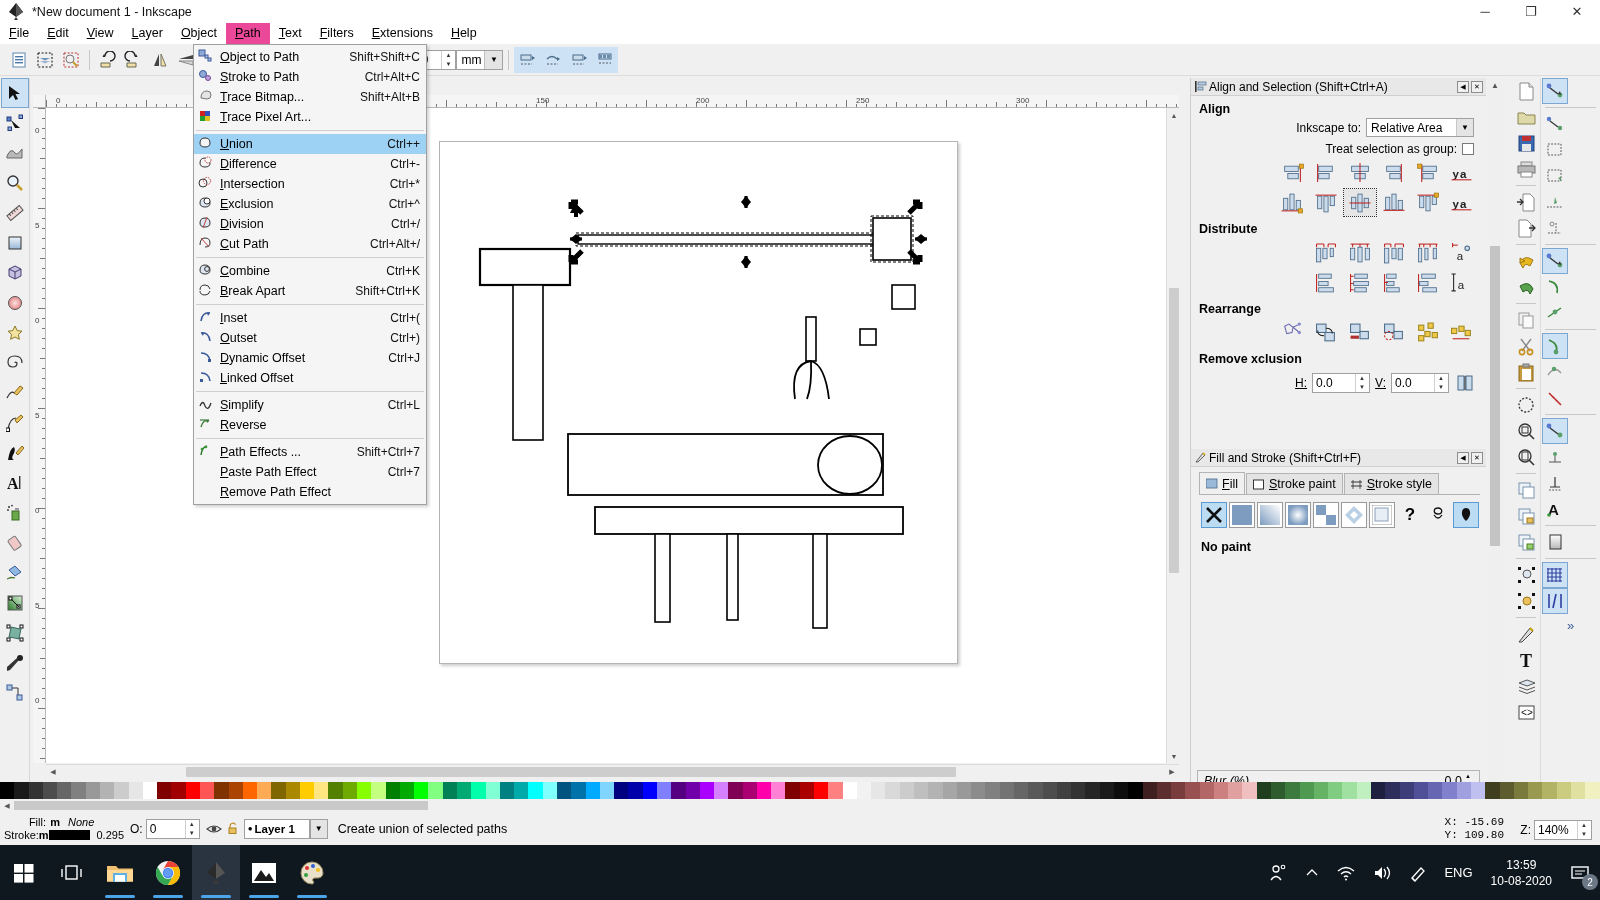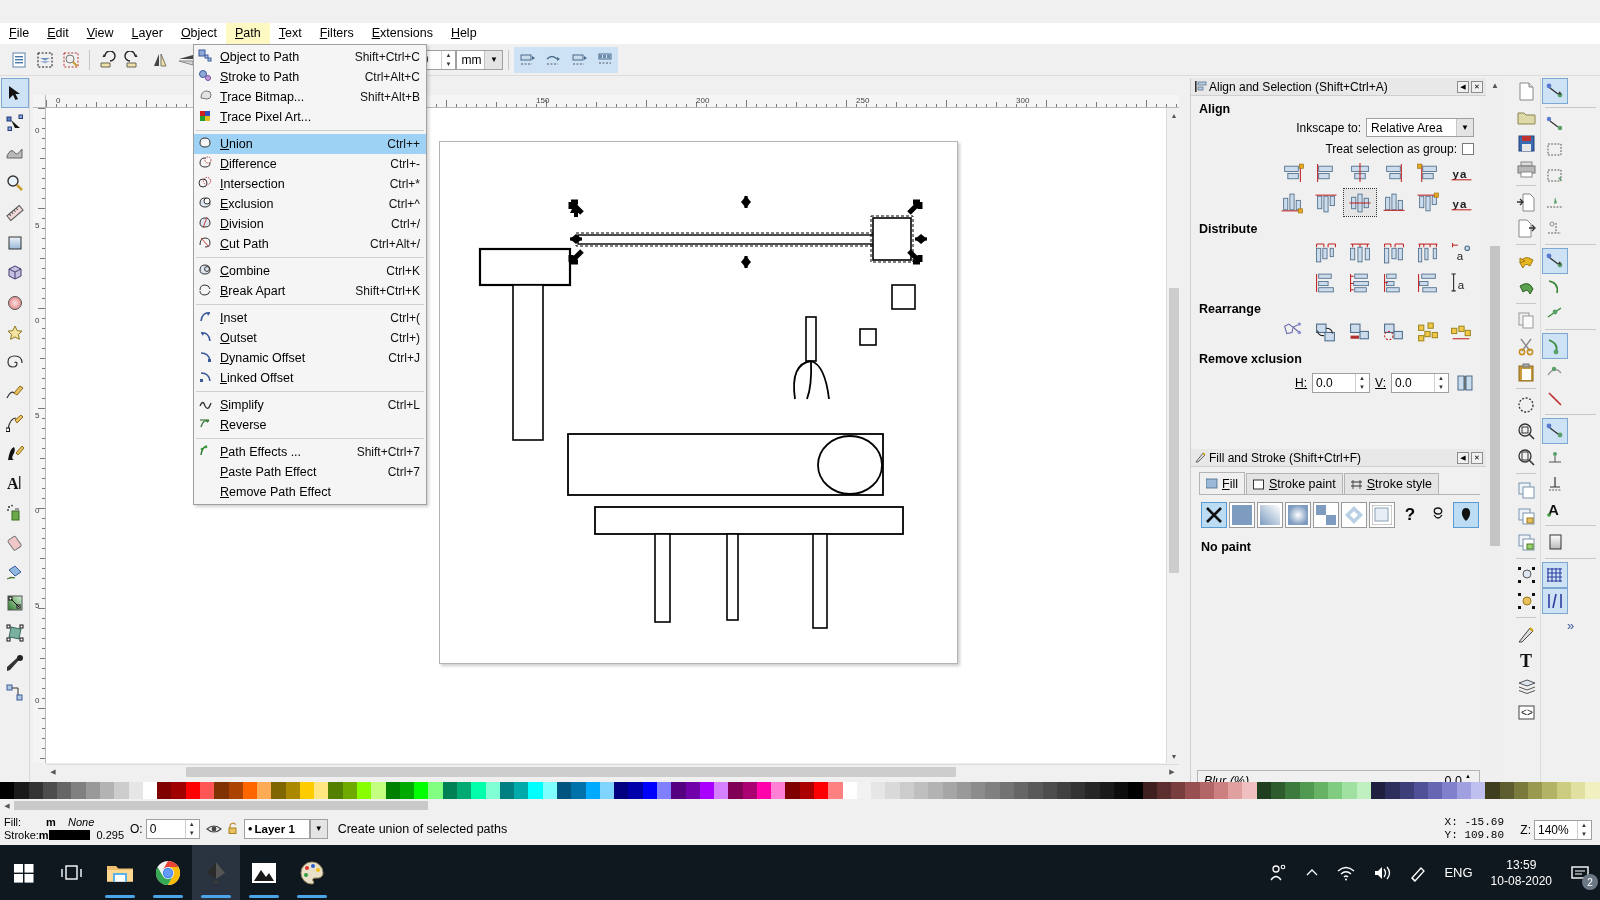--- a/index.html
+++ b/index.html
@@ -24,21 +24,21 @@
   .win-btn { width:46px; height:23px; display:flex; align-items:center; justify-content:center;
              font-size:13px; color:#333; }
   .win-btn.close-inactive { color:#333; background:transparent;}
 
   
   .menubar {
     position:absolute; left:0; top:23px; width:1600px; height:21px;
     background:#ffffff; display:flex; align-items:center; font-size:12.5px;
   }
   .menu-item { padding:2px 9px; height:21px; line-height:17px; cursor:default; }
-  .menu-item.active { background:#fef9c3; }
+  .menu-item.active { background:#ec4899; }
   .u { text-decoration:underline; }
 
   
   .cmdbar {
     position:absolute; left:0; top:44px; width:1600px; height:32px;
     background:#f0f0f0; border-bottom:1px solid #dcdcdc;
     display:flex; align-items:center; gap:0px;
   }
   .tb-btn { width:26px; height:26px; display:flex; align-items:center; justify-content:center; }
   .tb-sep { width:1px; height:20px; background:#c8c8c8; margin:0 5px; }
@@ -172,21 +172,21 @@
   .palette { position:absolute; left:0; top:782px; width:1600px; height:17px; display:flex; }
   .palette .sw { height:17px; flex:1 1 auto; }
   .palette-scroll { position:absolute; left:0; top:799px; width:1600px; height:13px; background:#f0f0f0;}
   .palette-scroll .thumb { position:absolute; left:14px; top:2px; width:414px; height:9px; background:#c9c9c9;}
   .palette-scroll .ar { position:absolute; left:0; top:0; width:14px; height:13px; display:flex;
                         align-items:center; justify-content:center; font-size:7px; color:#555;}
 
   
   .statusbar { position:absolute; left:0; top:812px; width:1600px; height:33px; background:#f0f0f0;
                display:flex; align-items:center; font-size:12px;}
-  .fillstroke { width:120px; margin-left:4px; font-size:11px; line-height:13px;}
+  .fillstroke { width:120px; margin-left:4px; font-size:11px; line-height:13px;text-align:right;}
   .fsrow { display:flex; align-items:center; height:13px;}
   .fslab { width:42px;}
   .swatch-black { width:58px; height:10px; background:#000; }
   .ocell { display:flex; align-items:center; margin-left:6px; }
   .layerbox { display:flex; align-items:center; margin-left:6px; gap:5px;}
   .layercombo { width:66px; height:20px; border:1px solid #a0a0a0; background:#fff; display:flex;
                 align-items:center; font-size:11.5px; padding-left:3px; font-weight:bold;}
   .statusmsg { margin-left:10px; font-size:12.5px;}
   .coords { position:absolute; right:96px; top:816px; font-family:"Liberation Mono", monospace;
             font-size:11px; line-height:13px; }
@@ -202,20 +202,35 @@
   .tray { padding:0 8px; display:flex; align-items:center; justify-content:center; height:55px;}
   .clock { color:#fff; font-size:12px; text-align:center; line-height:16px; padding:0 10px;}
 
   svg { display:block; }
 </style>
 </head>
 <body>
 
 <div class="app">
 
+  <div class="titlebar">
+    <div class="tb-icon">
+      <svg width="22" height="22" viewBox="0 0 22 22">
+        <polygon points="11,2 4,11 11,16 18,11" fill="#222"></polygon>
+        <polygon points="11,2 11,16 18,11" fill="#555"></polygon>
+        <path d="M11 16 L9 19 L13 19 Z" fill="#333"></path>
+      </svg>
+    </div>
+    <div class="tb-title">*New document 1 - Inkscape</div>
+    <div class="win-btns">
+      <div class="win-btn">─</div>
+      <div class="win-btn">❐</div>
+      <div class="win-btn close-inactive">✕</div>
+    </div>
+  </div>
 
   <div class="menubar" id="menubar">
       <div class="menu-item"><span class="u">F</span>ile</div>
       <div class="menu-item"><span class="u">E</span>dit</div>
       <div class="menu-item"><span class="u">V</span>iew</div>
       <div class="menu-item"><span class="u">L</span>ayer</div>
       <div class="menu-item"><span class="u">O</span>bject</div>
       <div class="menu-item active"><span class="u">P</span>ath</div>
       <div class="menu-item"><span class="u">T</span>ext</div>
       <div class="menu-item"><span class="u">F</span>ilters</div>
@@ -345,21 +360,21 @@
   <div class="dropdown" id="pathmenu">
       <div class="dd-row">
         <span class="dd-ico">
           <svg width="15" height="13" viewBox="0 0 15 13">
             <rect x="1" y="1" width="6" height="6" fill="#8fa8d8" stroke="#3b5a9a"></rect>
             <rect x="7" y="6" width="3" height="3" fill="#b0c4e8" stroke="#3b5a9a"></rect>
             <rect x="10" y="9" width="3" height="3" fill="#b0c4e8" stroke="#3b5a9a"></rect>
           </svg>
         </span>
         <span class="dd-txt"><span class="u">O</span>bject to Path</span>
-        <span class="dd-key">Shift+Ctrl+C</span>
+        <span class="dd-key">Shift+Shift+C</span>
       </div>
       <div class="dd-row">
         <span class="dd-ico">
           <svg width="15" height="13" viewBox="0 0 15 13">
             <circle cx="5" cy="5" r="3.5" fill="#8fa8d8" stroke="#3b5a9a"></circle>
             <circle cx="10" cy="9" r="2.5" fill="#c0a0d8" stroke="#7a4a9a"></circle>
           </svg>
         </span>
         <span class="dd-txt"><span class="u">S</span>troke to Path</span>
         <span class="dd-key">Ctrl+Alt+C</span>

